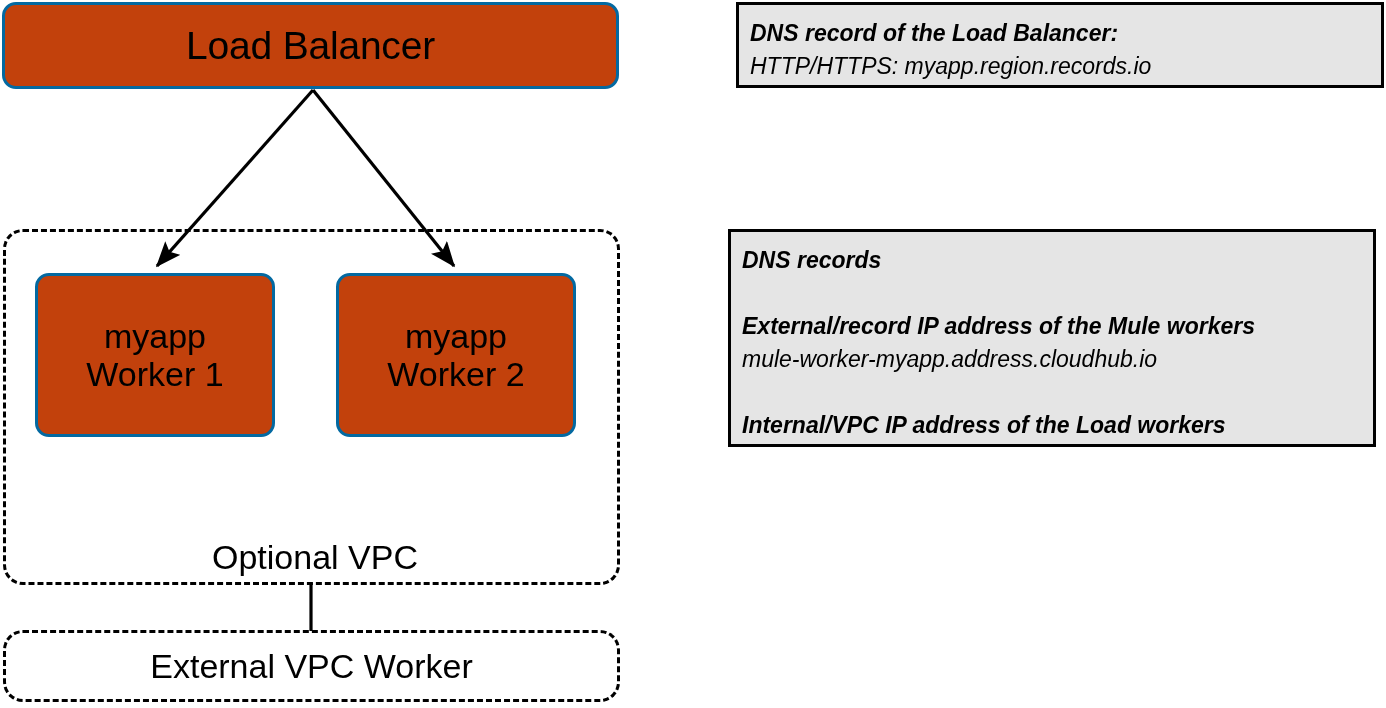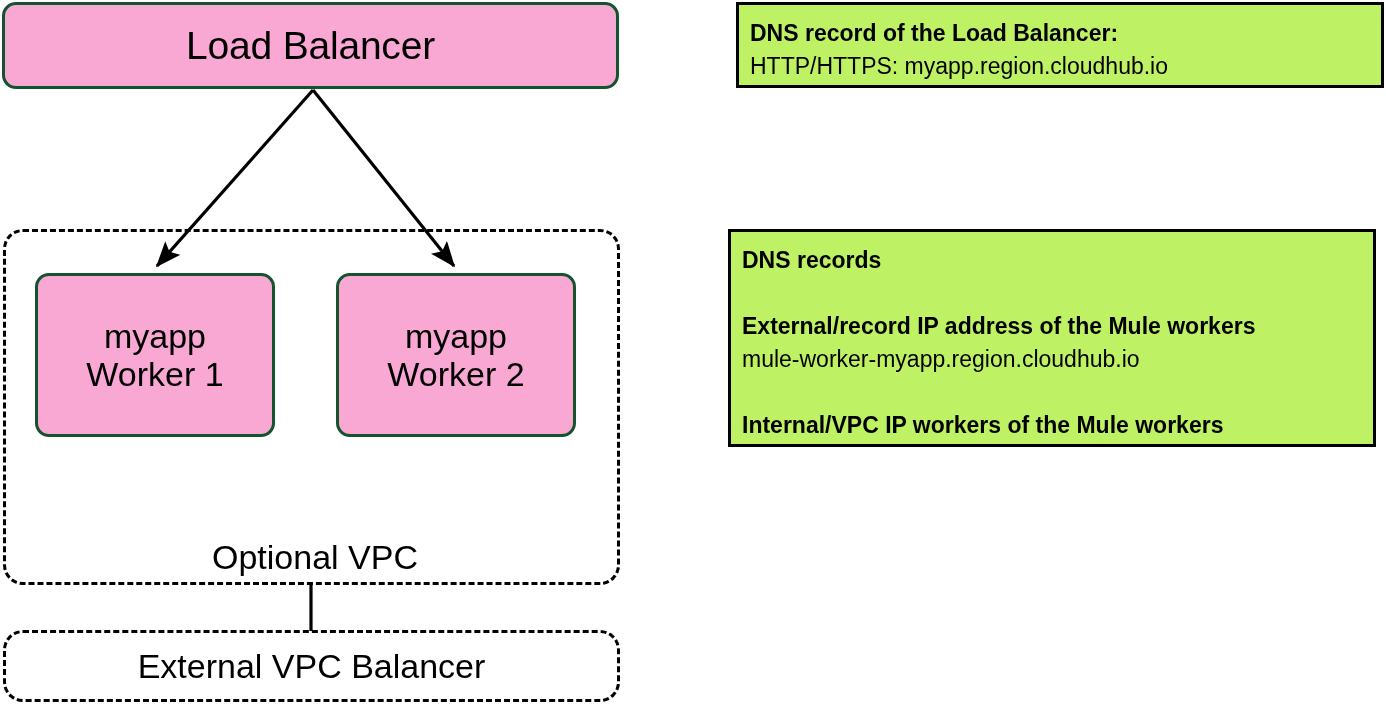--- a/index.html
+++ b/index.html
@@ -30,37 +30,38 @@
     box-sizing: border-box;
     display: flex;
     align-items: center;
     justify-content: center;
     text-align: center;
     line-height: 1.12;
     white-space: pre-line;
   }
 
   .solid-round {
-    border: 3px solid #14532d;
+    border: 3px solid #0369a1;
     border-radius: 14px;
-    background: #f9a8d4;
+    background: #c2410c;
   }
 
   .dashed-round {
     border: 3px dashed #000000;
     border-radius: 20px;
     background: transparent;
   }
 
   .note-box {
     position: absolute;
     box-sizing: border-box;
     border: 3px solid #000000;
-    background: #bef264;
+    background: #e5e5e5;
     padding: 12px 5px 12px 11px;
+    font-style: italic;
   }
 
   
   #load-balancer {
     left: 2px;  top: 2px;
     width: 617px; height: 87px;
     font-size: 39px;
     letter-spacing: -0.2px;
   }
 
@@ -133,40 +134,40 @@
   <div class="node dashed-round" id="vpc-group">
     <div id="vpc-label">Optional VPC</div>
   </div>
 
   <div class="node solid-round" id="worker-1">myapp
 Worker 1</div>
 
   <div class="node solid-round" id="worker-2">myapp
 Worker 2</div>
 
-  <div class="node dashed-round" id="external-vpc">External VPC Balancer</div>
+  <div class="node dashed-round" id="external-vpc">External VPC Worker</div>
 
   <svg id="edges" viewBox="0 0 1386 708" width="1386" height="708">
     <defs>
       <marker id="arrowhead" markerWidth="9" markerHeight="9" refX="7.5" refY="3.2" orient="auto" markerUnits="strokeWidth">
         <path d="M0,0 L8,3.2 L0,6.4 L1.6,3.2 z" fill="#000000"></path>
       </marker>
     </defs>
     <line x1="313" y1="90" x2="157" y2="266" stroke="#000000" stroke-width="3.2" marker-end="url(#arrowhead)"></line>
     <line x1="313" y1="90" x2="454" y2="266" stroke="#000000" stroke-width="3.2" marker-end="url(#arrowhead)"></line>
     <line x1="311" y1="583" x2="311" y2="631" stroke="#000000" stroke-width="3.2"></line>
   </svg>
 
   <div class="note-box" id="note-lb">
     <div class="note-line bold">DNS record of the Load Balancer:</div>
-    <div class="note-line">HTTP/HTTPS: myapp.region.cloudhub.io</div>
+    <div class="note-line">HTTP/HTTPS: myapp.region.records.io</div>
   </div>
 
   <div class="note-box" id="note-dns">
     <div class="note-line bold">DNS records</div>
     <div class="note-spacer"></div>
     <div class="note-line bold">External/record IP address of the Mule workers</div>
-    <div class="note-line">mule-worker-myapp.region.cloudhub.io</div>
+    <div class="note-line">mule-worker-myapp.address.cloudhub.io</div>
     <div class="note-spacer"></div>
-    <div class="note-line bold">Internal/VPC IP workers of the Mule workers</div>
+    <div class="note-line bold">Internal/VPC IP address of the Load workers</div>
   </div>
 
 </div>
 
 </body></html>

